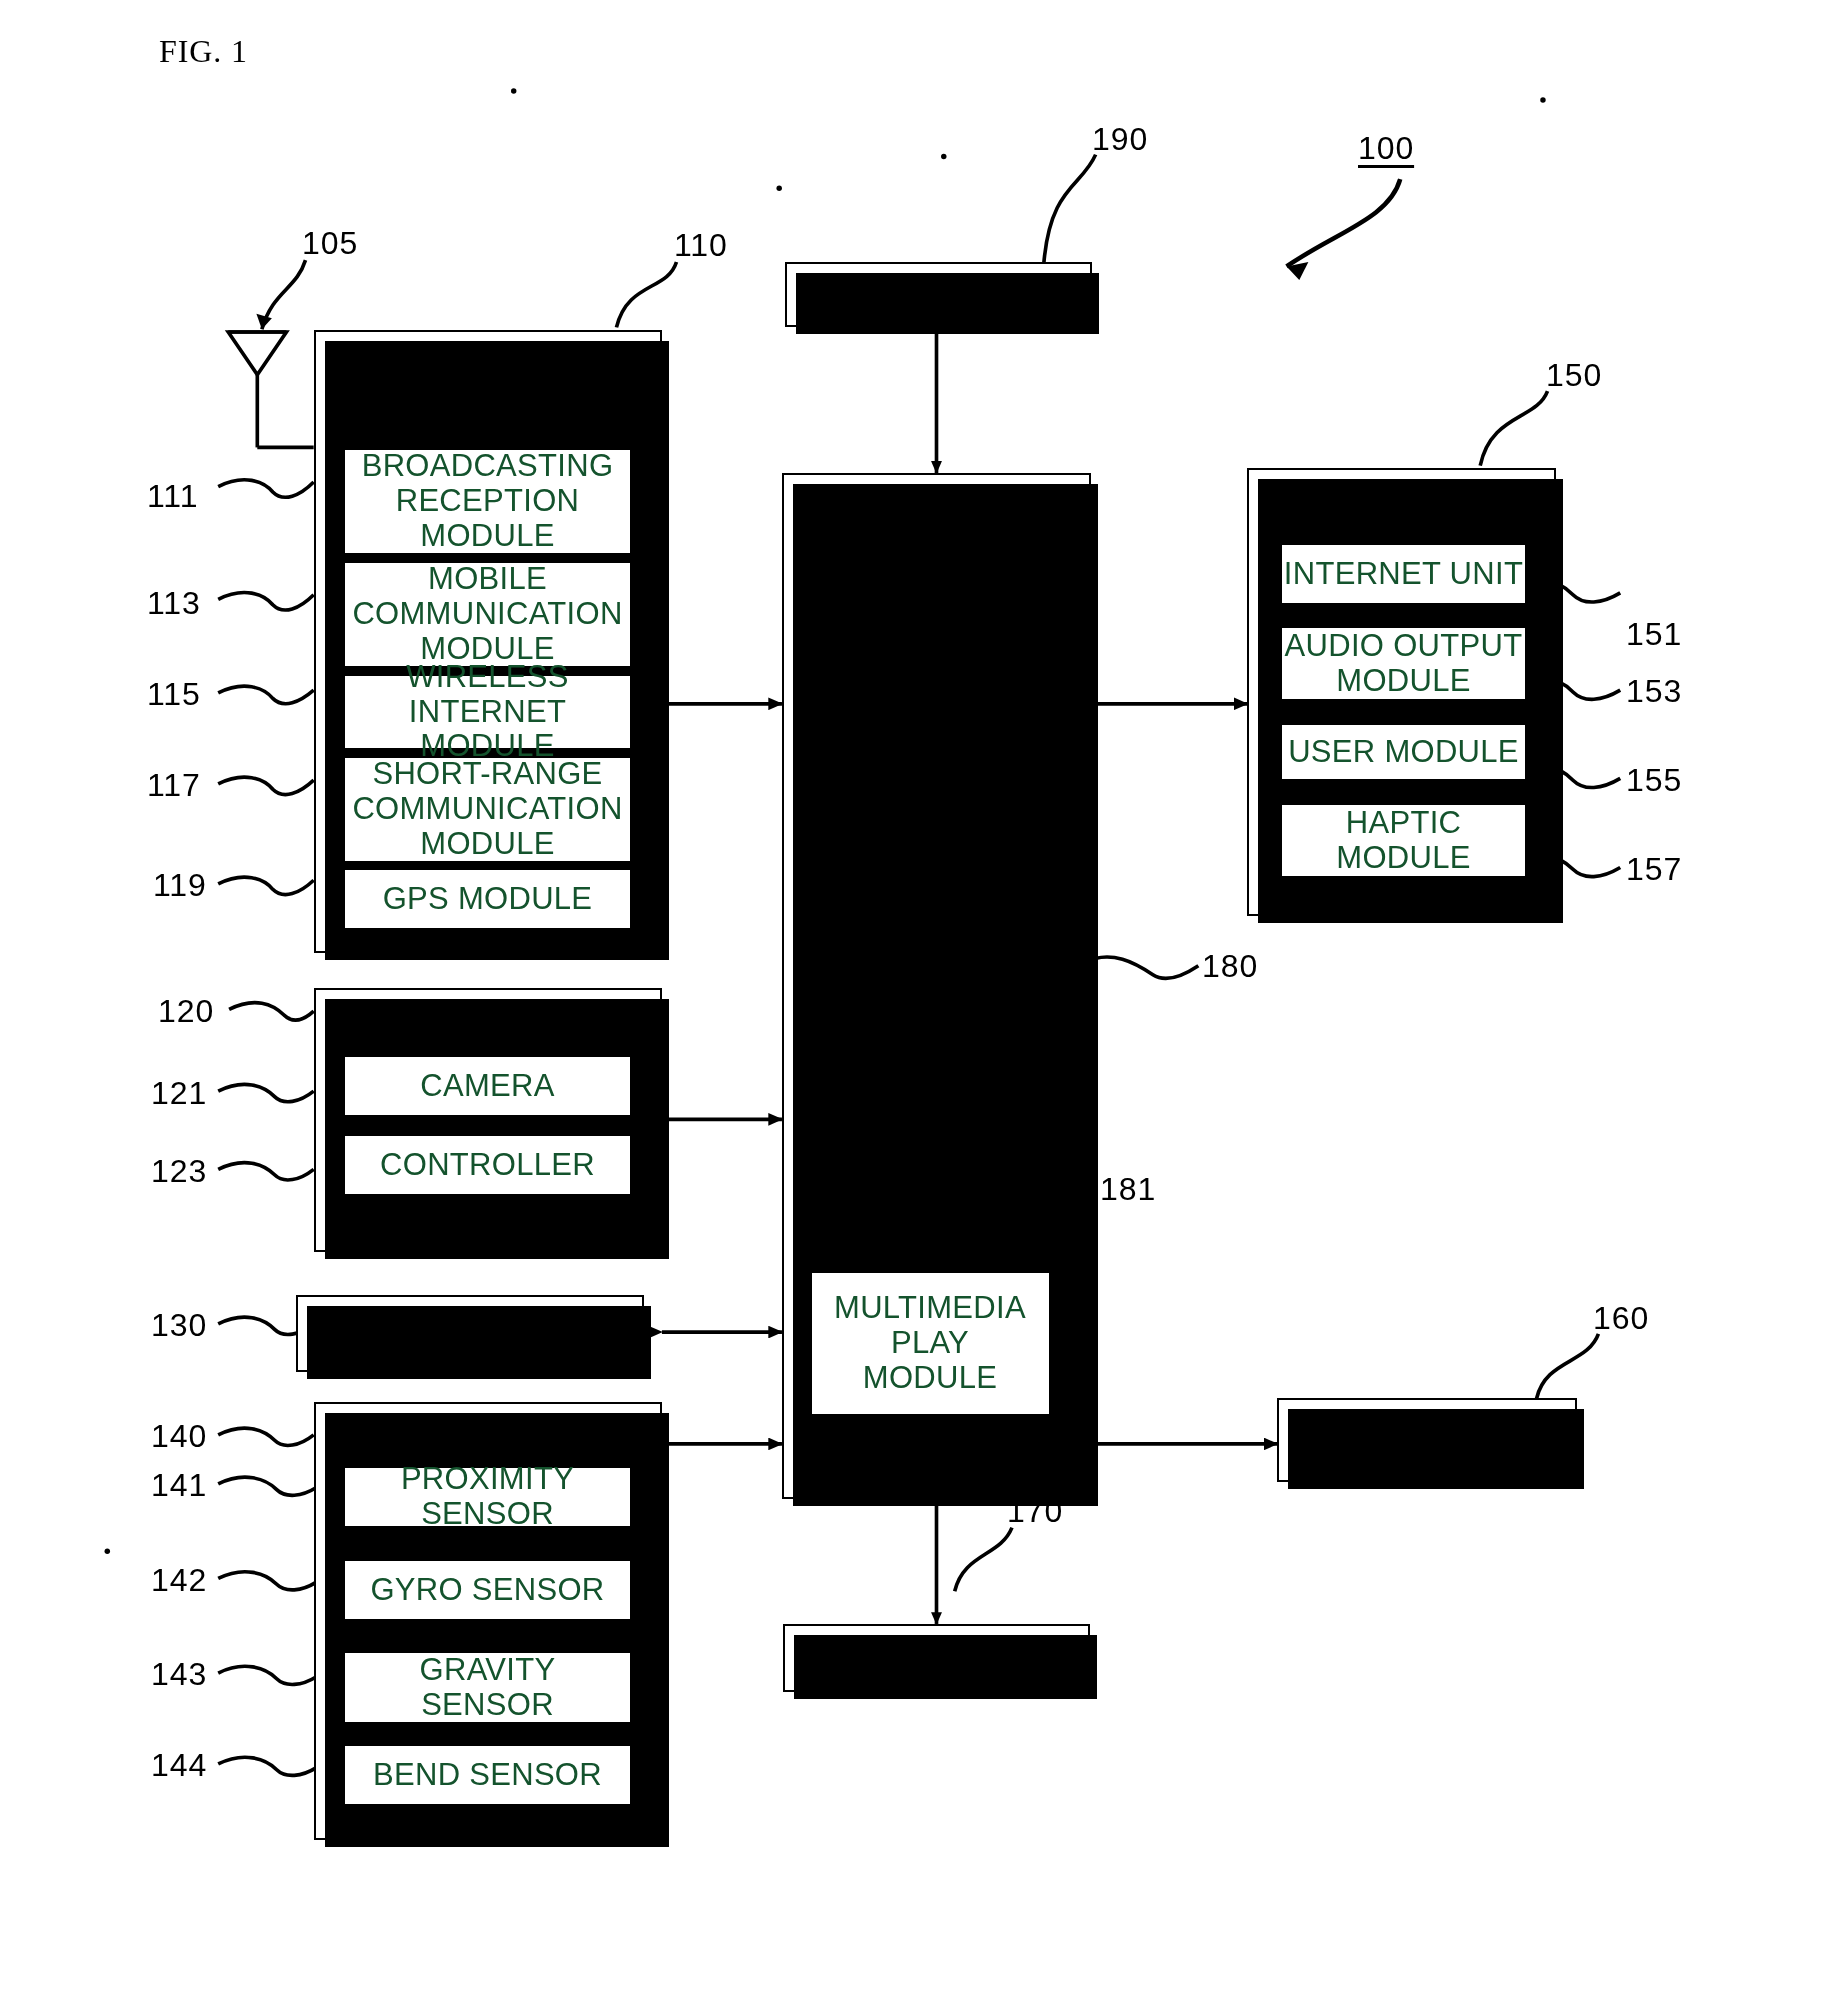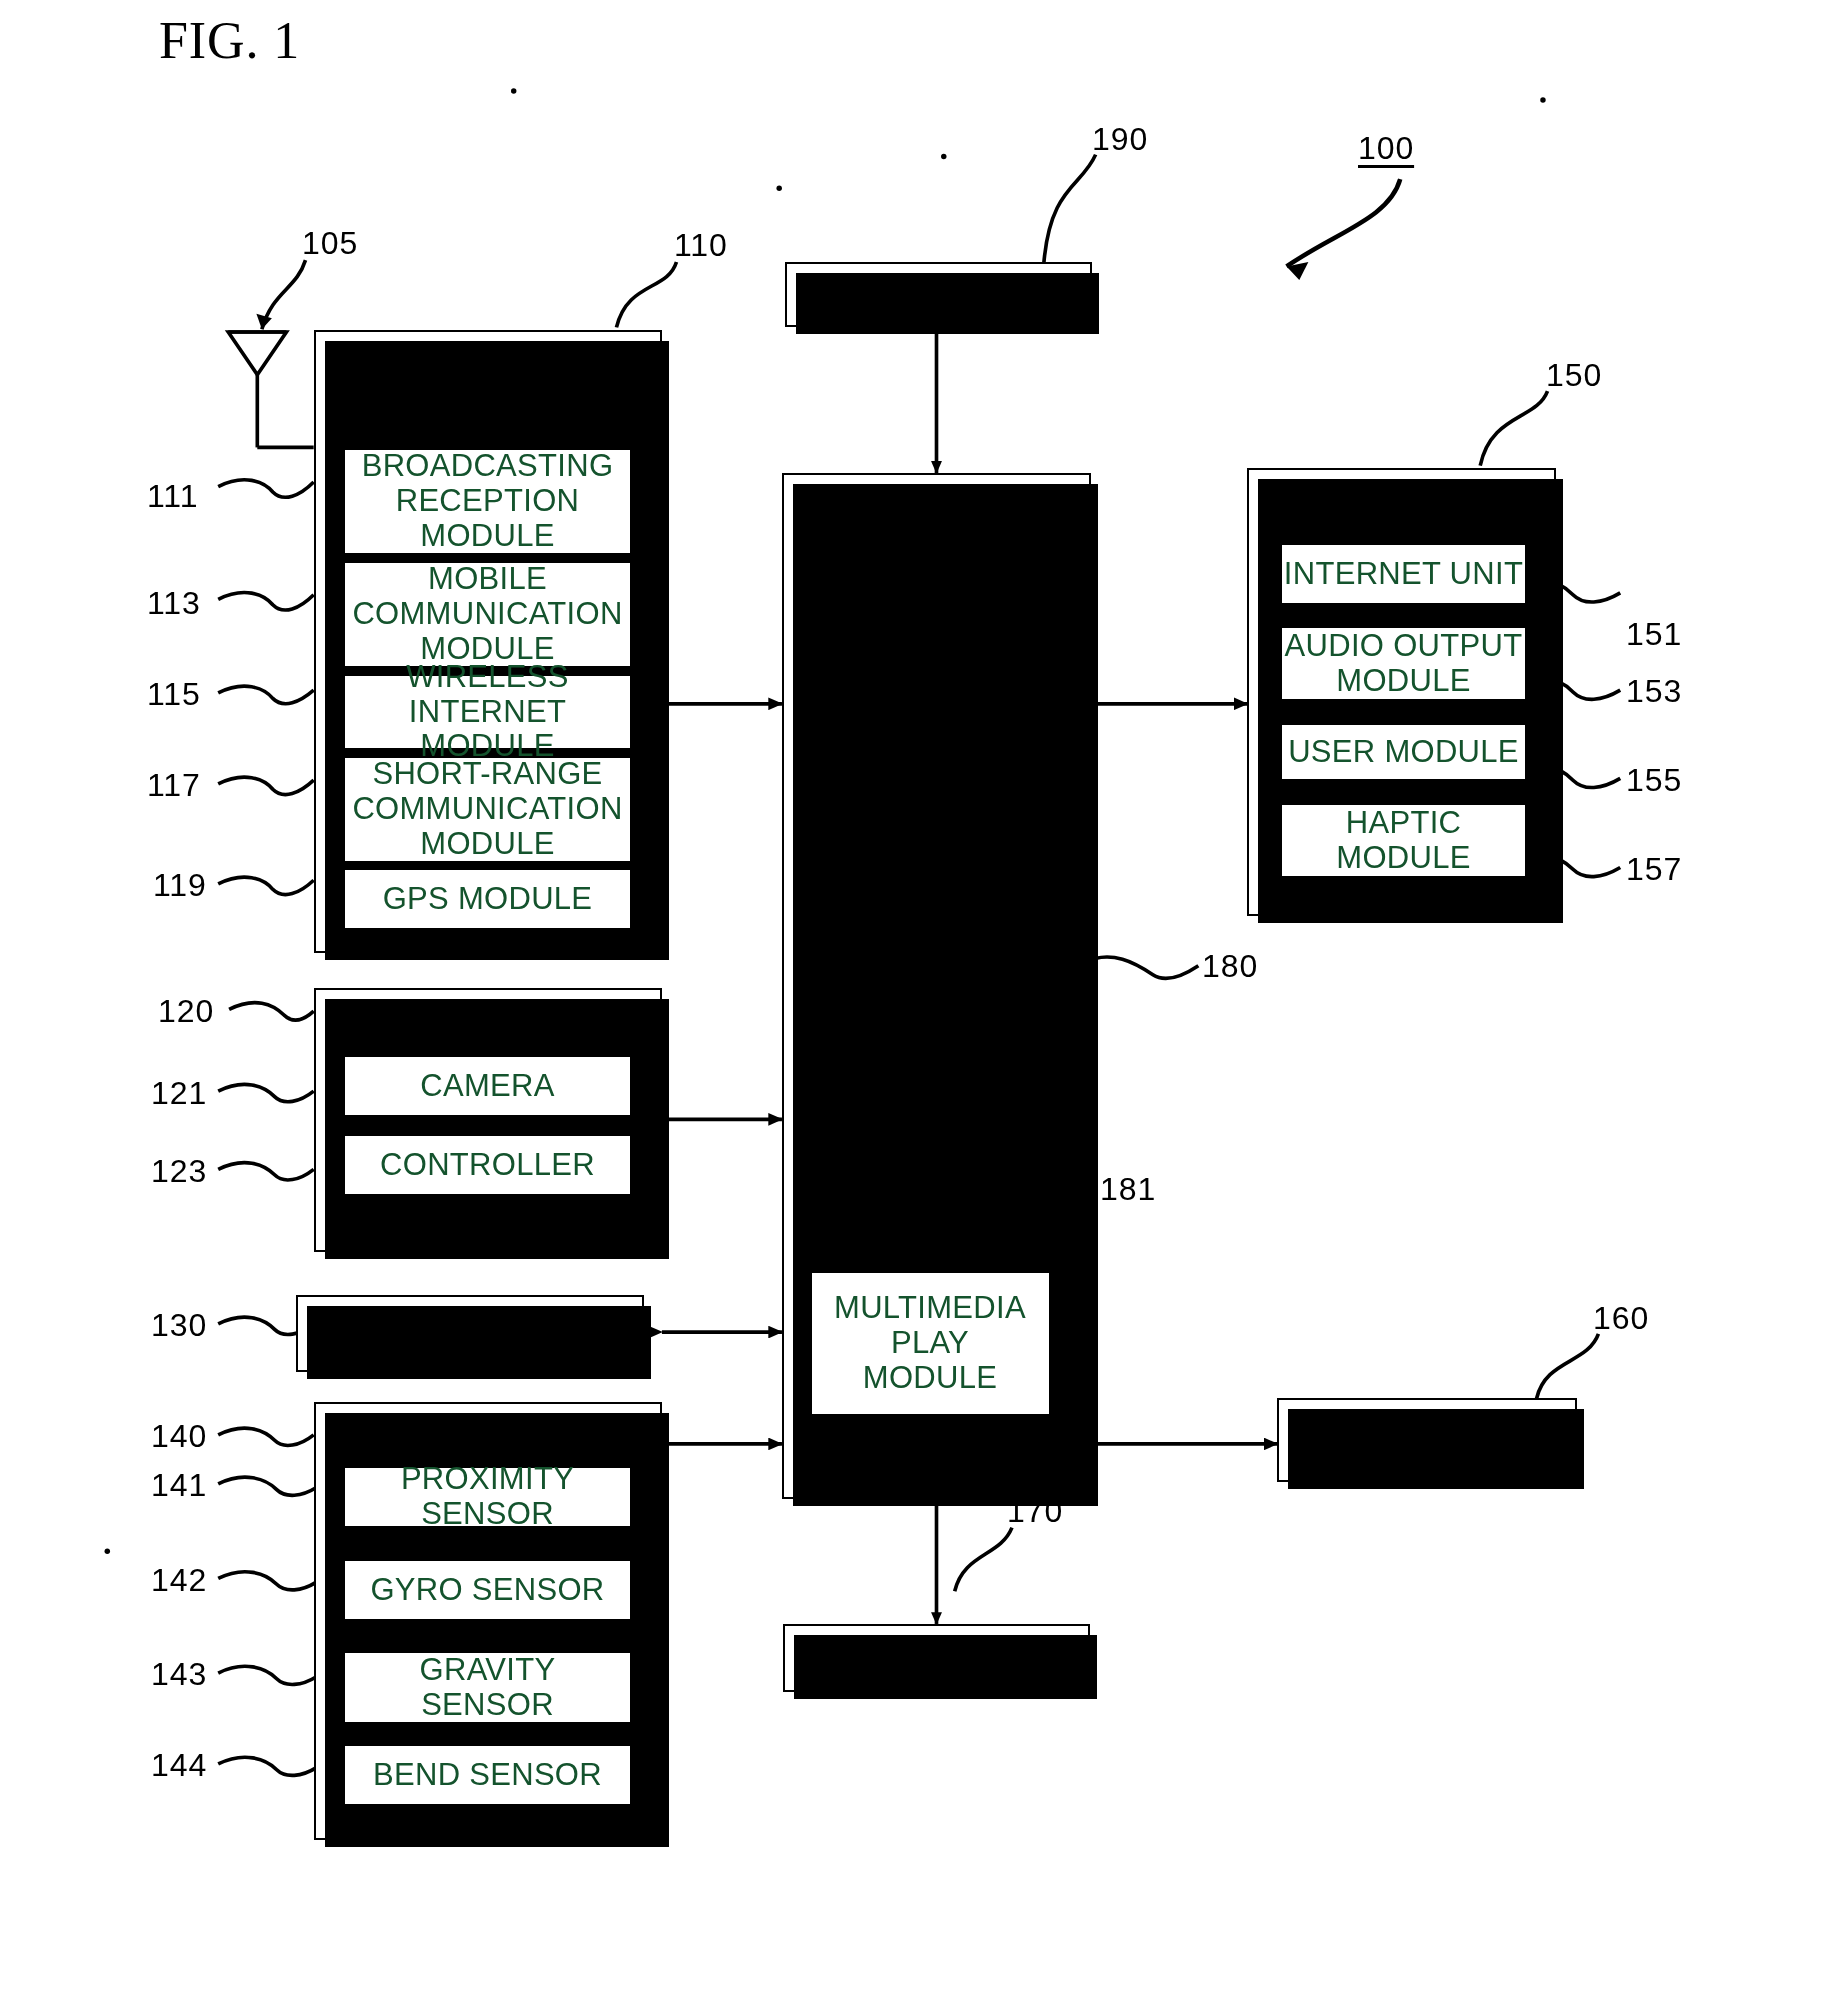--- a/index.html
+++ b/index.html
@@ -20,23 +20,23 @@
   #svg-layer {
     position: absolute;
     left: 0;
     top: 0;
     width: 1843px;
     height: 2015px;
   }
   .fig-title {
     position: absolute;
     left: 159px;
-    top: 11px;
+    top: 33px;
     font-family: "Liberation Serif", serif;
-    font-size: 52px;
+    font-size: 32px;
     letter-spacing: 0.9px;
     color: #000;
     white-space: nowrap;
   }
   
   .box {
     position: absolute;
     box-sizing: border-box;
     border: 2.7px solid #000;
     background: #fff;

